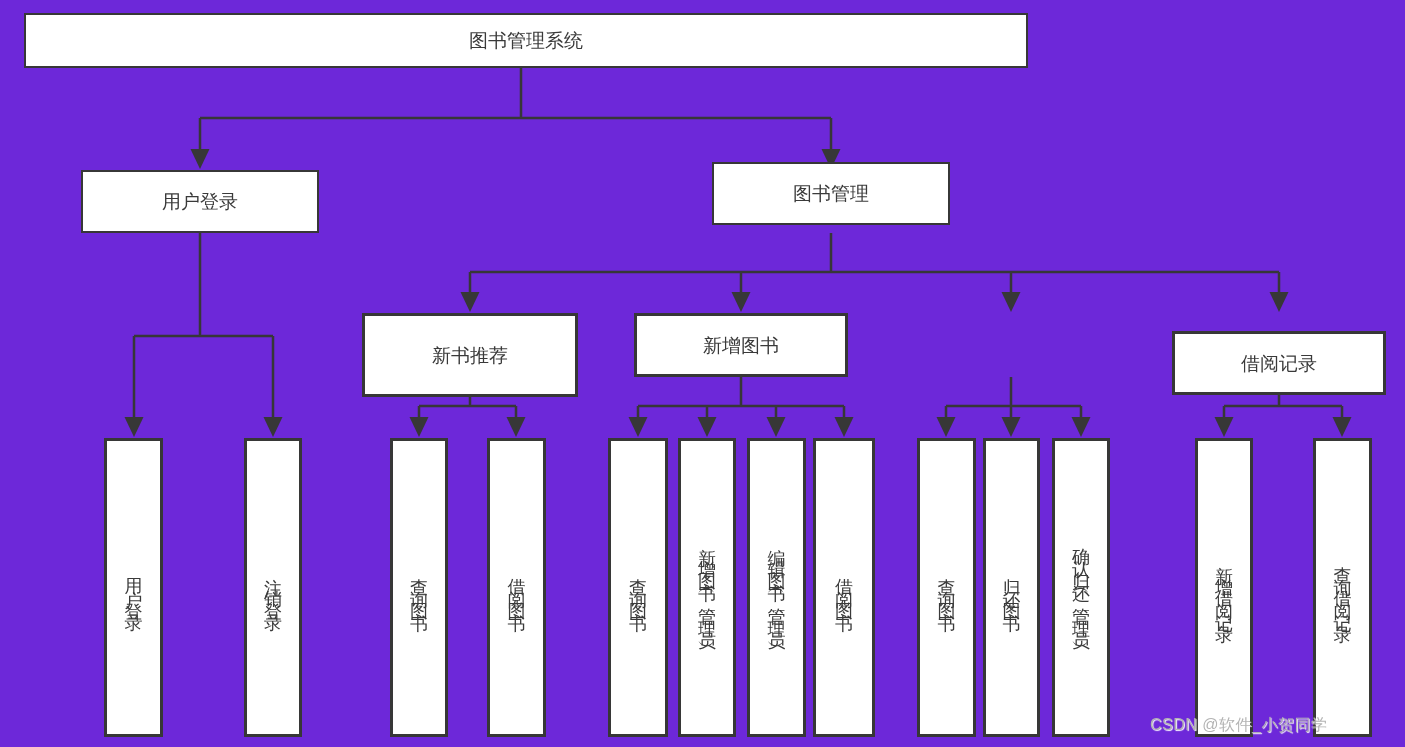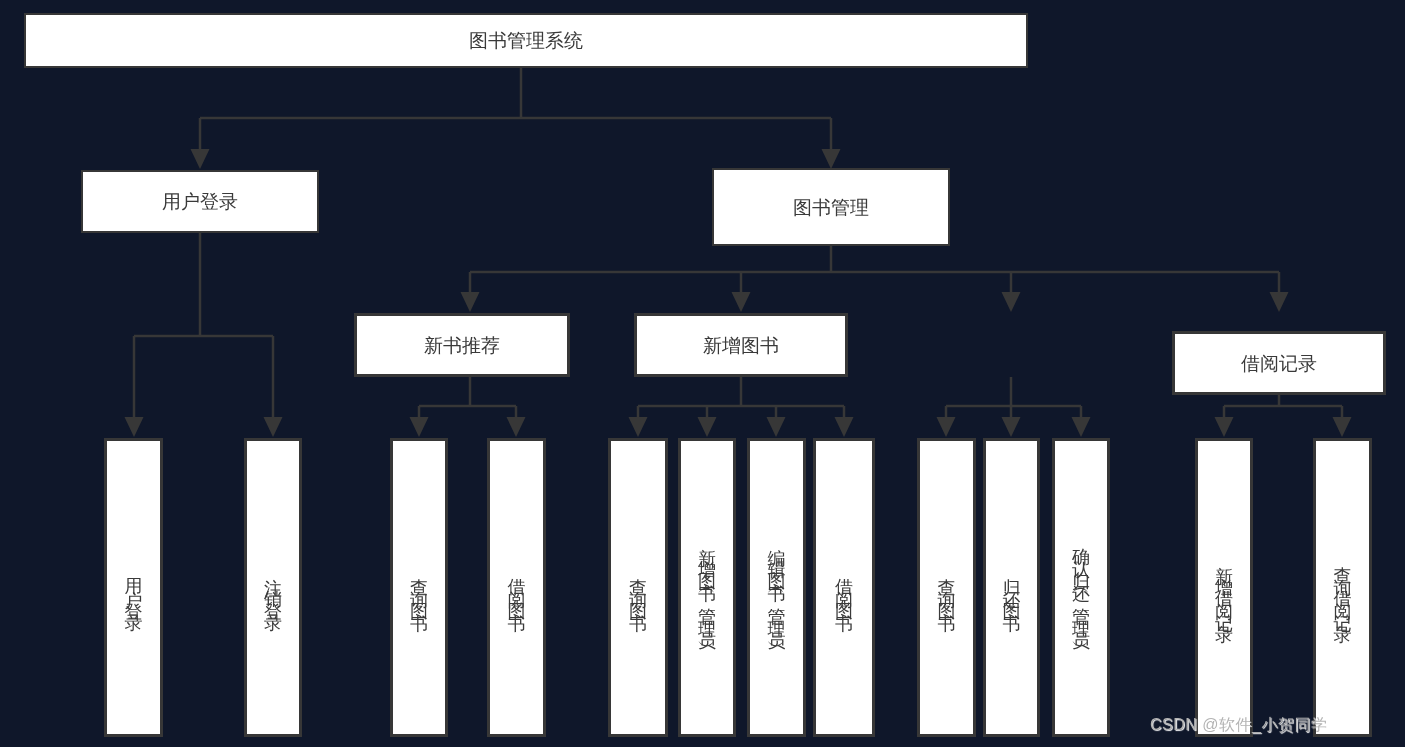--- a/index.html
+++ b/index.html
@@ -1,18 +1,18 @@
 <!DOCTYPE html>
 <html><head>
 <meta charset="utf-8">
 <title></title>
 <style>
   html,body{margin:0;padding:0;background:#ffffff;}
   .stage{
-    position:relative;width:1405px;height:747px;background:#0f172a;
+    position:relative;width:1405px;height:747px;background:#6d28d9;
     font-family:"Liberation Sans", sans-serif;overflow:hidden;
   }
   svg.wires{position:absolute;left:0;top:0;z-index:1;}
   .node{
     position:absolute;box-sizing:border-box;background:#ffffff;
     border:2px solid #373737;color:#3a3a3a;z-index:2;
     display:flex;align-items:center;justify-content:center;
     line-height:1;white-space:nowrap;
   }
   .node.h{font-size:19px;}
@@ -69,23 +69,23 @@
       <path d="M1001.5 417 L1020.5 417 L1011 437 Z"></path>
       <path d="M1071.5 417 L1090.5 417 L1081 437 Z"></path>
       <path d="M1214.5 417 L1233.5 417 L1224 437 Z"></path>
       <path d="M1332.5 417 L1351.5 417 L1342 437 Z"></path>
     </g>
   </svg>
 
   <div class="node h" style="left:24px;top:13px;width:1004px;height:55px">图书管理系统</div>
 
   <div class="node h" style="left:81px;top:170px;width:238px;height:63px">用户登录</div>
-  <div class="node h" style="left:712px;top:168px;width:238px;height:78px">图书管理</div>
+  <div class="node h" style="left:712px;top:162px;width:238px;height:63px">图书管理</div>
 
-  <div class="node h thick" style="left:354px;top:313px;width:216px;height:64px">新书推荐</div>
+  <div class="node h thick" style="left:362px;top:313px;width:216px;height:84px">新书推荐</div>
   <div class="node h thick" style="left:634px;top:313px;width:214px;height:64px">新增图书</div>
   <div class="node h thick" style="left:1172px;top:331px;width:214px;height:64px">借阅记录</div>
 
   <div class="node v thick" style="left:104px;top:438px;width:59px;height:299px">用户登录</div>
   <div class="node v thick" style="left:244px;top:438px;width:58px;height:299px">注销登录</div>
 
   <div class="node v thick" style="left:390px;top:438px;width:58px;height:299px">查询图书</div>
   <div class="node v thick" style="left:487px;top:438px;width:59px;height:299px">借阅图书</div>
 
   <div class="node v thick" style="left:608px;top:438px;width:60px;height:299px">查询图书</div>

